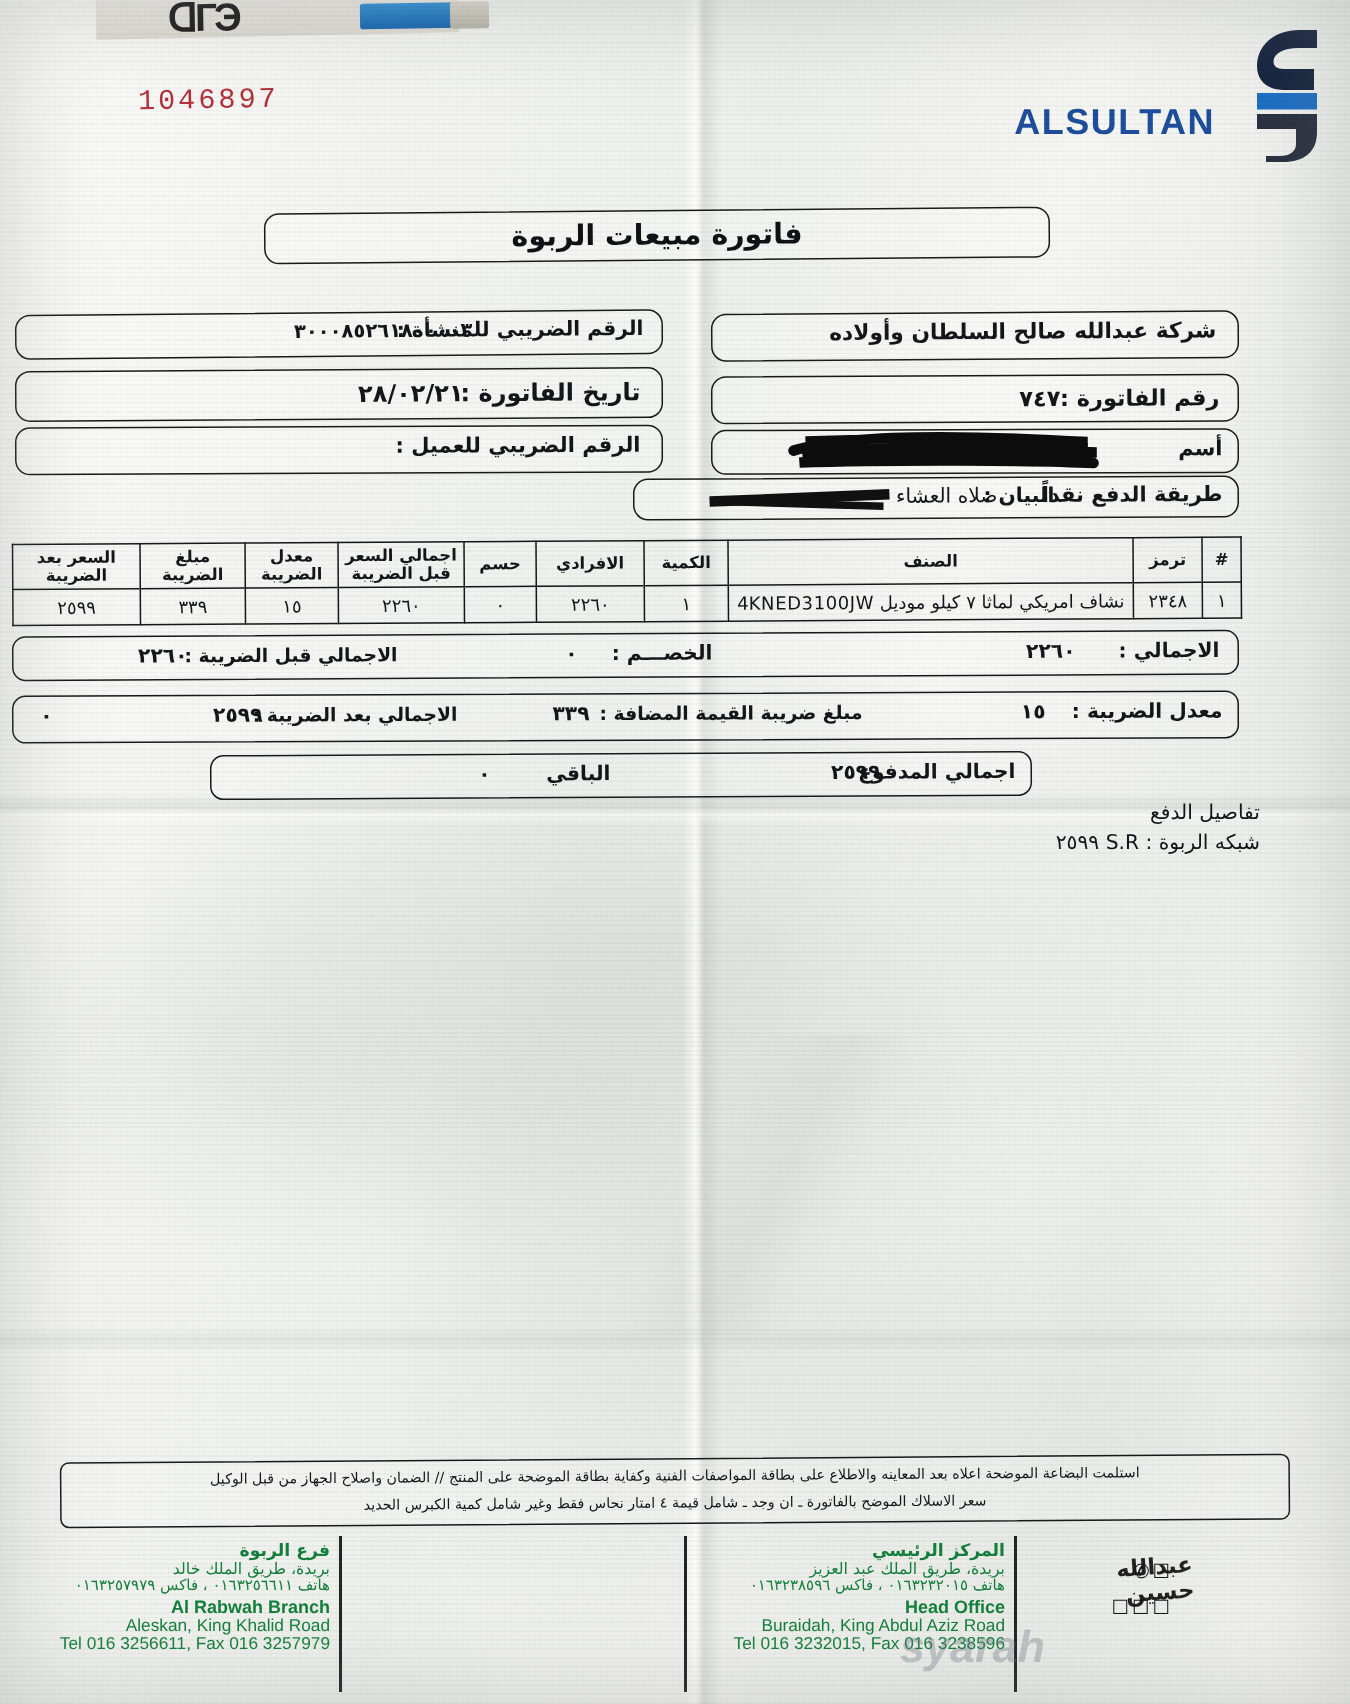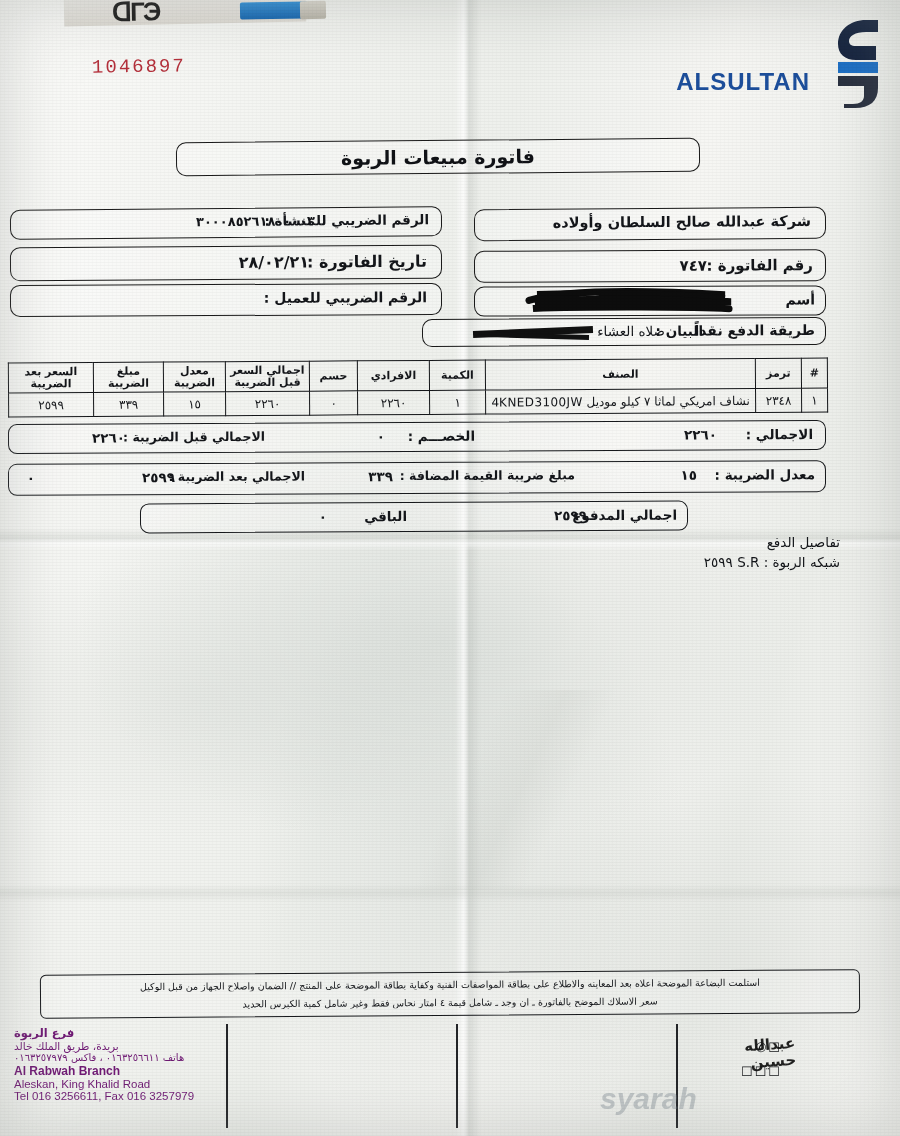--- a/index.html
+++ b/index.html
@@ -187,21 +187,21 @@
     font-size:9.5px; white-space:nowrap; overflow:hidden;
   }
   #terms-l1{ top:6px; }
   #terms-l2{ top:24px; }
 
   #footer{
     position:absolute; left:0; top:1020px; width:900px; height:116px;
   }
   .vline{ position:absolute; top:4px; width:1.5px; height:104px; background:#232528; }
 
-  .branch{ position:absolute; text-align:left; color:#701a75; }
+  .branch{ position:absolute; text-align:right; color:#15803d; }
   .branch .ar-name{ font-family:"DejaVu Sans", sans-serif; direction:rtl; font-size:11.5px; font-weight:bold; }
   .branch .ar-addr{ font-family:"DejaVu Sans", sans-serif; direction:rtl; font-size:10.5px; }
   .branch .ar-tel{ font-family:"DejaVu Sans", sans-serif; direction:rtl; font-size:10px; }
   .branch .en-name{ font-size:12px; font-weight:bold; margin-top:1px; }
   .branch .en-addr{ font-size:11.5px; }
   .branch .en-tel{ font-size:11.5px; }
 
   #cs{ position:absolute; right:14px; top:22px; width:196px; text-align:right; color:#141619; }
   #cs-lbl{ font-family:"DejaVu Sans", sans-serif; direction:rtl; font-size:12px; font-weight:bold; }
   #cs-num{ font-size:20px; letter-spacing:4px; font-weight:bold; margin-top:1px; }
@@ -381,20 +381,28 @@
   <div class="branch" style="left:14px; top:6px; width:206px;">
     <div class="ar-name">فرع الربوة</div>
     <div class="ar-addr">بريدة، طريق الملك خالد</div>
     <div class="ar-tel">هاتف ٠١٦٣٢٥٦٦١١ ، فاكس ٠١٦٣٢٥٧٩٧٩</div>
     <div class="en-name">Al Rabwah Branch</div>
     <div class="en-addr">Aleskan, King Khalid Road</div>
     <div class="en-tel">Tel 016 3256611, Fax 016 3257979</div>
   </div>
 
 
+  <div class="branch" style="left:464px; top:6px; width:206px;">
+    <div class="ar-name">المركز الرئيسي</div>
+    <div class="ar-addr">بريدة، طريق الملك عبد العزيز</div>
+    <div class="ar-tel">هاتف ٠١٦٣٢٣٢٠١٥ ، فاكس ٠١٦٣٢٣٨٥٩٦</div>
+    <div class="en-name">Head Office</div>
+    <div class="en-addr">Buraidah, King Abdul Aziz Road</div>
+    <div class="en-tel">Tel 016 3232015, Fax 016 3238596</div>
+  </div>
 
   <div class="soc-row" id="soc1">✆☐</div>
   <div class="soc-row" id="soc2">☐☐☐</div>
   <div id="cs-stamp">عبدالله حسين</div>
 </div>
 
 <div id="wm">syarah</div>
 <div id="grain"></div>
 <div id="shadow-edge"></div>
 

